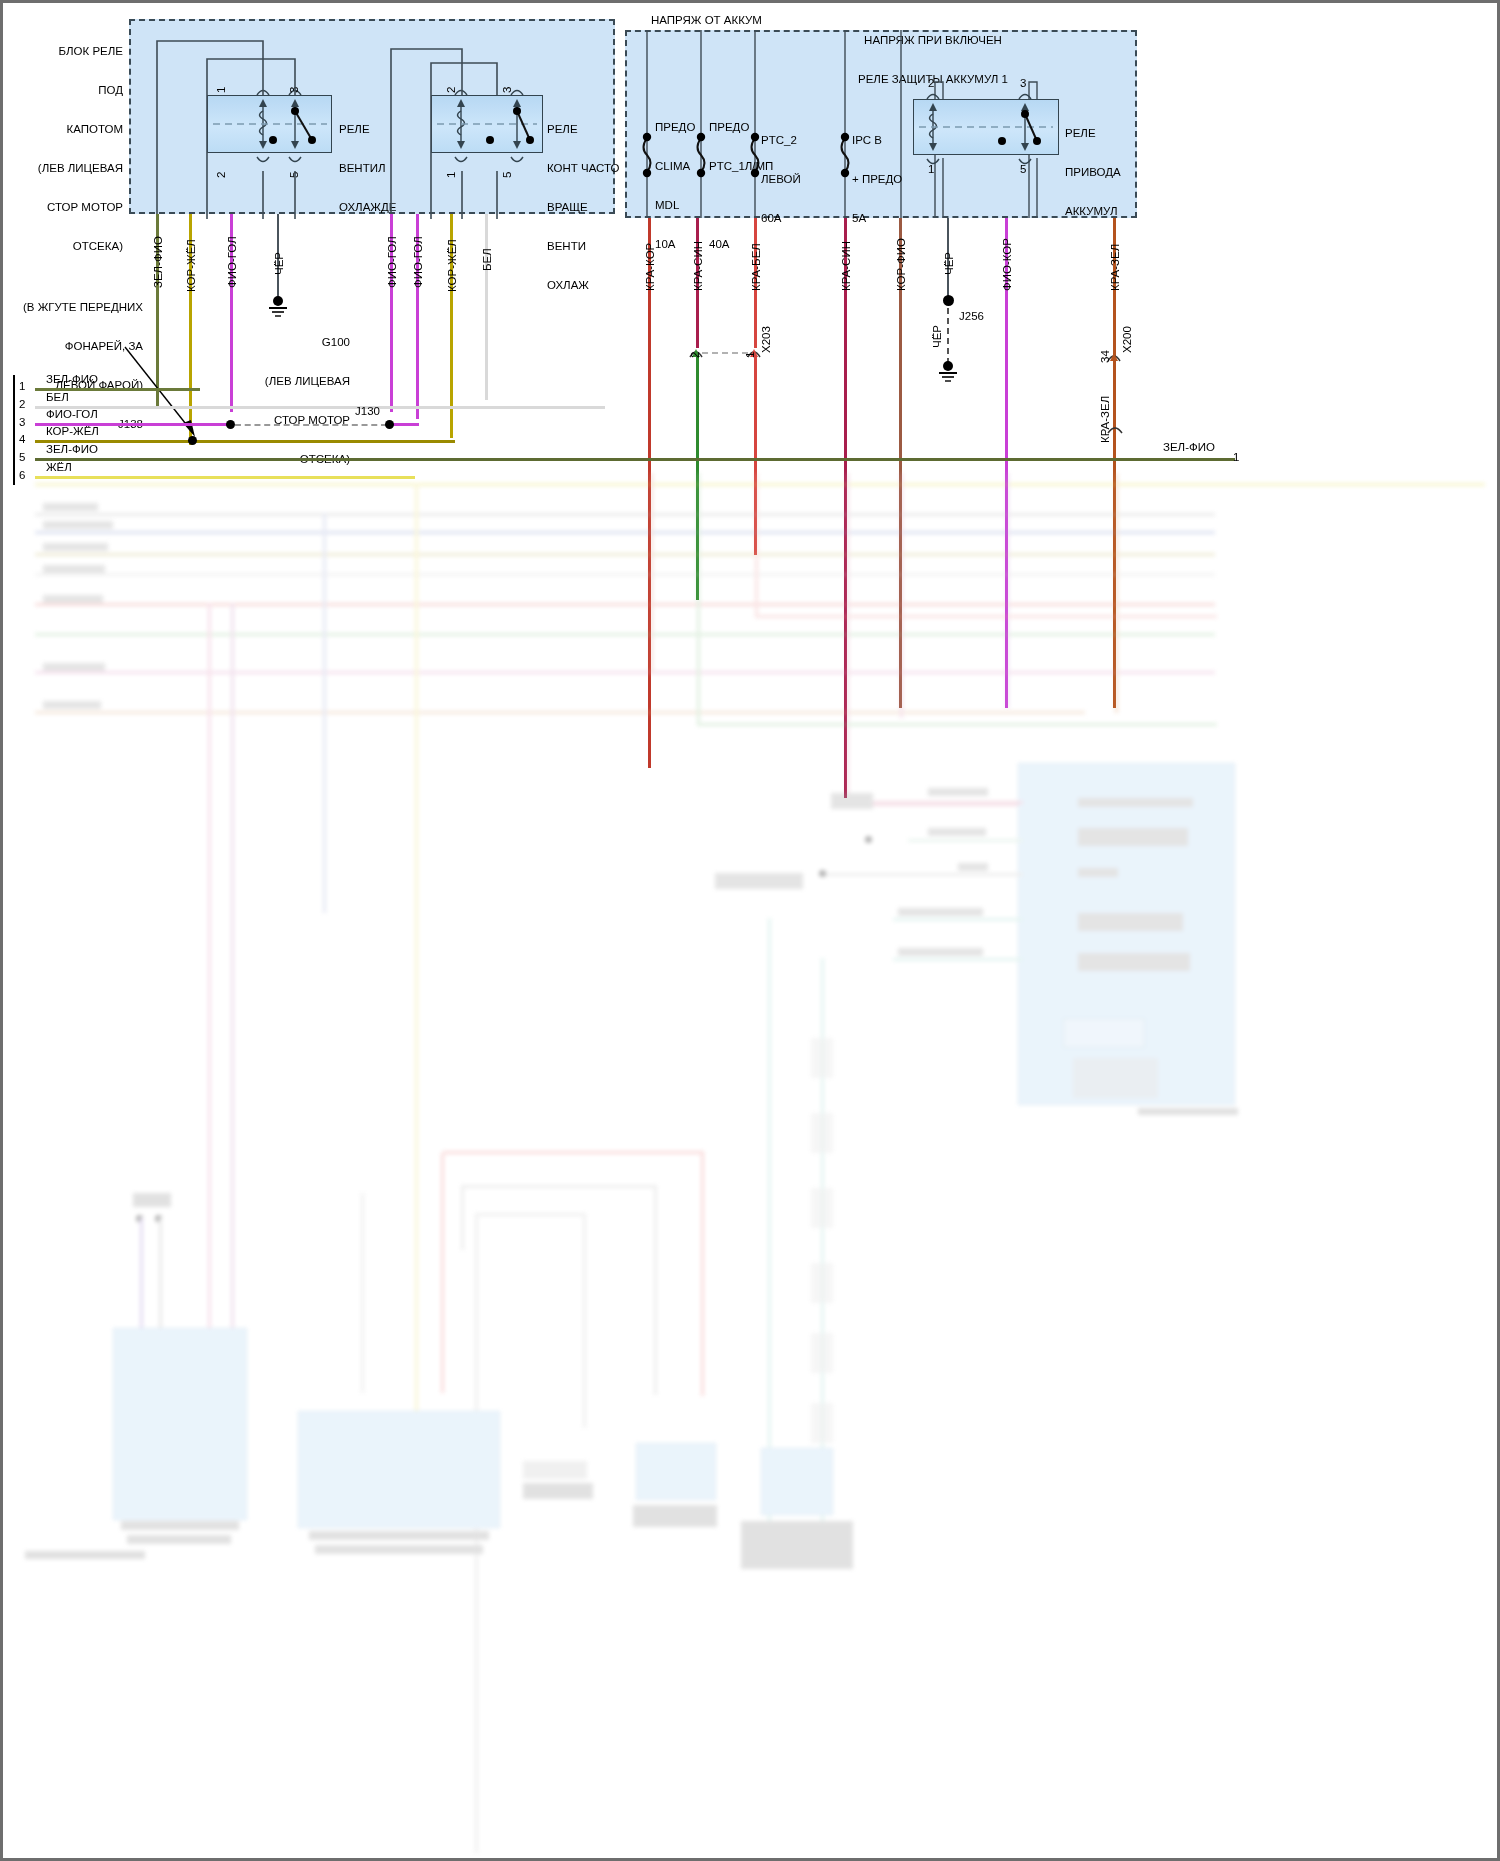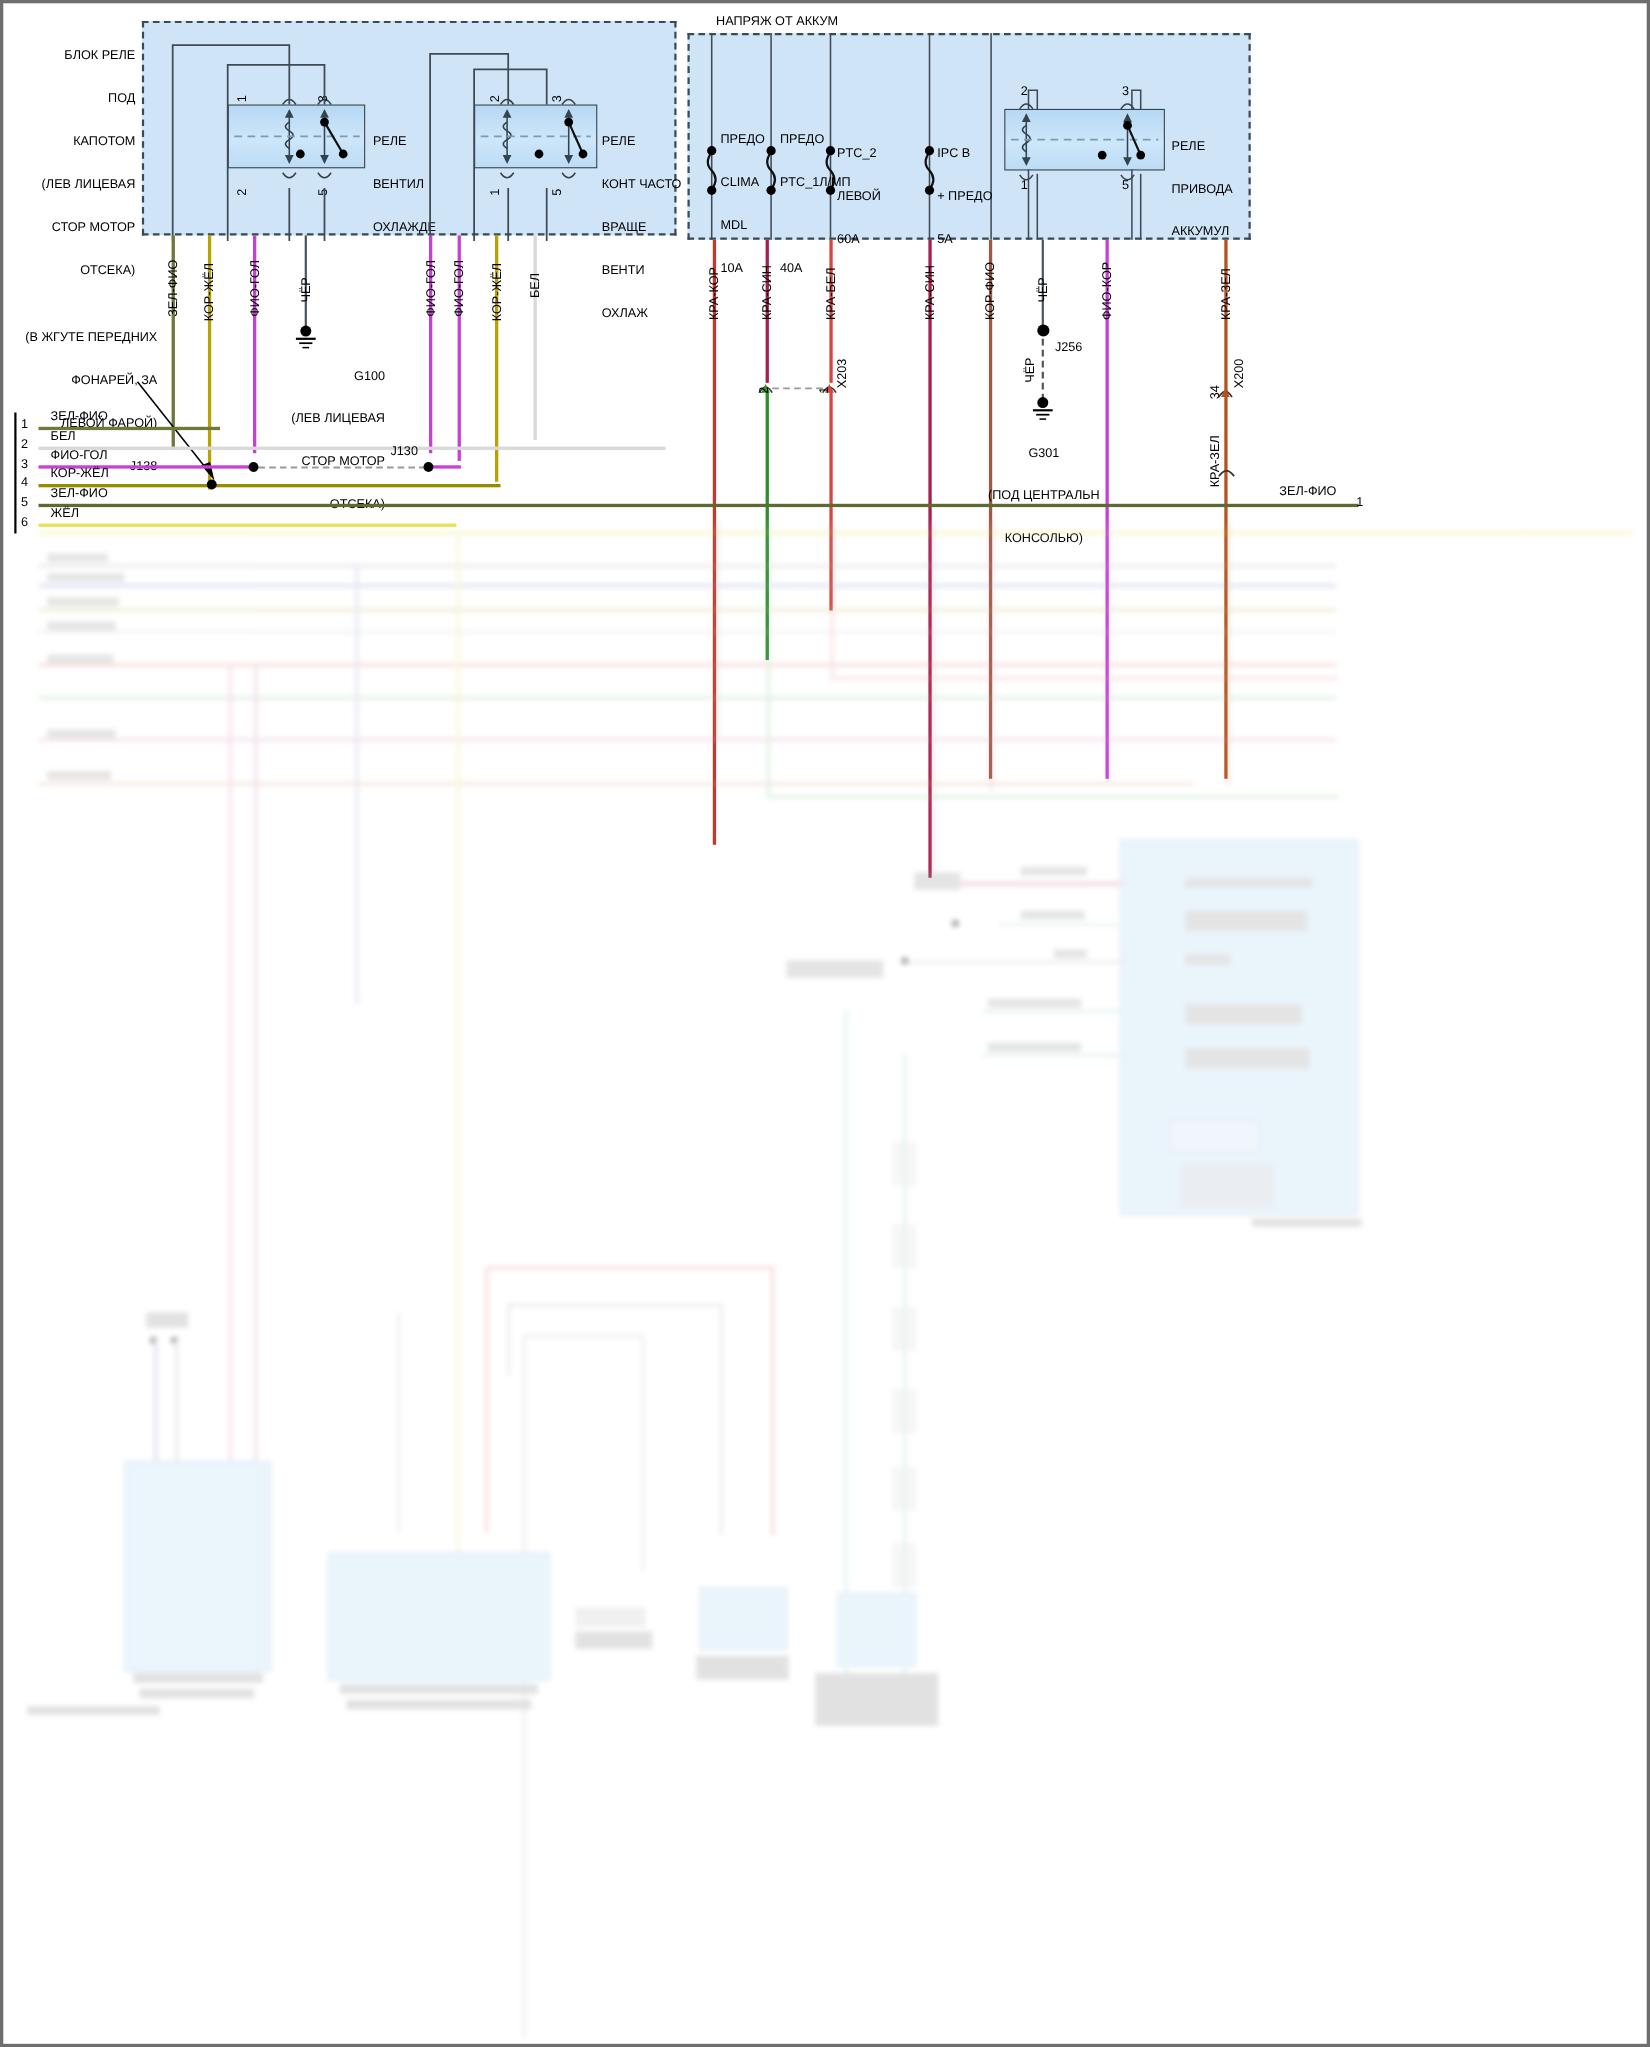--- a/index.html
+++ b/index.html
@@ -129,20 +129,24 @@
     <polyline points="8,200 8,30 79,30 79,76" fill="none" stroke="#3e4b55" stroke-width="1.6"></polyline>
     <polyline points="48,200 48,44 114,44 114,76" fill="none" stroke="#3e4b55" stroke-width="1.6"></polyline>
     <line x1="79" y1="152" x2="79" y2="200" stroke="#3e4b55" stroke-width="1.6"></line>
     <line x1="114" y1="152" x2="114" y2="200" stroke="#3e4b55" stroke-width="1.6"></line>
   </svg>
 
   <div class="abs module" style="left:622px;top:27px;width:512px;height:188px;"></div>
 
 
   <div class="abs txt" style="left:648px;top:11px;">НАПРЯЖ ОТ АККУМ</div>
+  <div class="abs txt c" style="left:780px;top:5px;width:300px;">
+    <div>НАПРЯЖ ПРИ ВКЛЮЧЕН</div>
+    <div>РЕЛЕ ЗАЩИТЫ АККУМУЛ 1</div>
+  </div>
 
   <svg class="abs" style="left:622px;top:27px;" width="512" height="188">
     <line x1="22" y1="0" x2="22" y2="188" stroke="#3e4b55" stroke-width="1.4"></line>
     <line x1="76" y1="0" x2="76" y2="188" stroke="#3e4b55" stroke-width="1.4"></line>
     <line x1="130" y1="0" x2="130" y2="188" stroke="#3e4b55" stroke-width="1.4"></line>
     <line x1="220" y1="0" x2="220" y2="188" stroke="#3e4b55" stroke-width="1.4"></line>
     <line x1="276" y1="0" x2="276" y2="188" stroke="#3e4b55" stroke-width="1.4"></line>
 
     <polyline points="310,188 310,52 318,52 318,76" fill="none" stroke="#3e4b55" stroke-width="1.4"></polyline>
     <polyline points="404,188 404,52 412,52 412,76" fill="none" stroke="#3e4b55" stroke-width="1.4"></polyline>
@@ -272,25 +276,20 @@
   <div class="abs sdot" style="left:940px;top:292px;width:11px;height:11px;"></div>
   <div class="abs txt" style="left:956px;top:291px;margin-top:16px;">J256</div>
   <div class="abs dashv" style="left:944px;top:305px;height:56px;border-left:2px dashed #555;"></div>
   <div class="abs vtxt" style="left:928px;top:345px;">ЧЁР</div>
   <svg class="abs" style="left:932px;top:358px;" width="28" height="24">
     <circle cx="13" cy="5" r="5" fill="#000"></circle>
     <line x1="4" y1="12" x2="22" y2="12" stroke="#000" stroke-width="2"></line>
     <line x1="7" y1="16" x2="19" y2="16" stroke="#000" stroke-width="1.6"></line>
     <line x1="10" y1="20" x2="16" y2="20" stroke="#000" stroke-width="1.4"></line>
   </svg>
-  <div class="abs txt c" style="left:872px;top:377px;width:148px;">
-    <div>G301</div>
-    <div>(ПОД ЦЕНТРАЛЬН</div>
-    <div>КОНСОЛЬЮ)</div>
-  </div>
 
   <svg class="abs" style="left:680px;top:336px;" width="90" height="30">
     <path d="M7 18 q6 -10 12 0" stroke="#333" fill="none" stroke-width="1.5"></path>
     <path d="M65 18 q6 -10 12 0" stroke="#333" fill="none" stroke-width="1.5"></path>
     <line x1="19" y1="14" x2="65" y2="14" stroke="#999" stroke-width="1.6" stroke-dasharray="6 4"></line>
     <polygon points="13,10 9,18 17,18" fill="#2e8b2e"></polygon>
     <polygon points="71,10 67,18 75,18" fill="#d6453f"></polygon>
   </svg>
   <div class="abs vtxt" style="left:686px;top:355px;">2</div>
   <div class="abs vtxt" style="left:741px;top:355px;">1</div>

